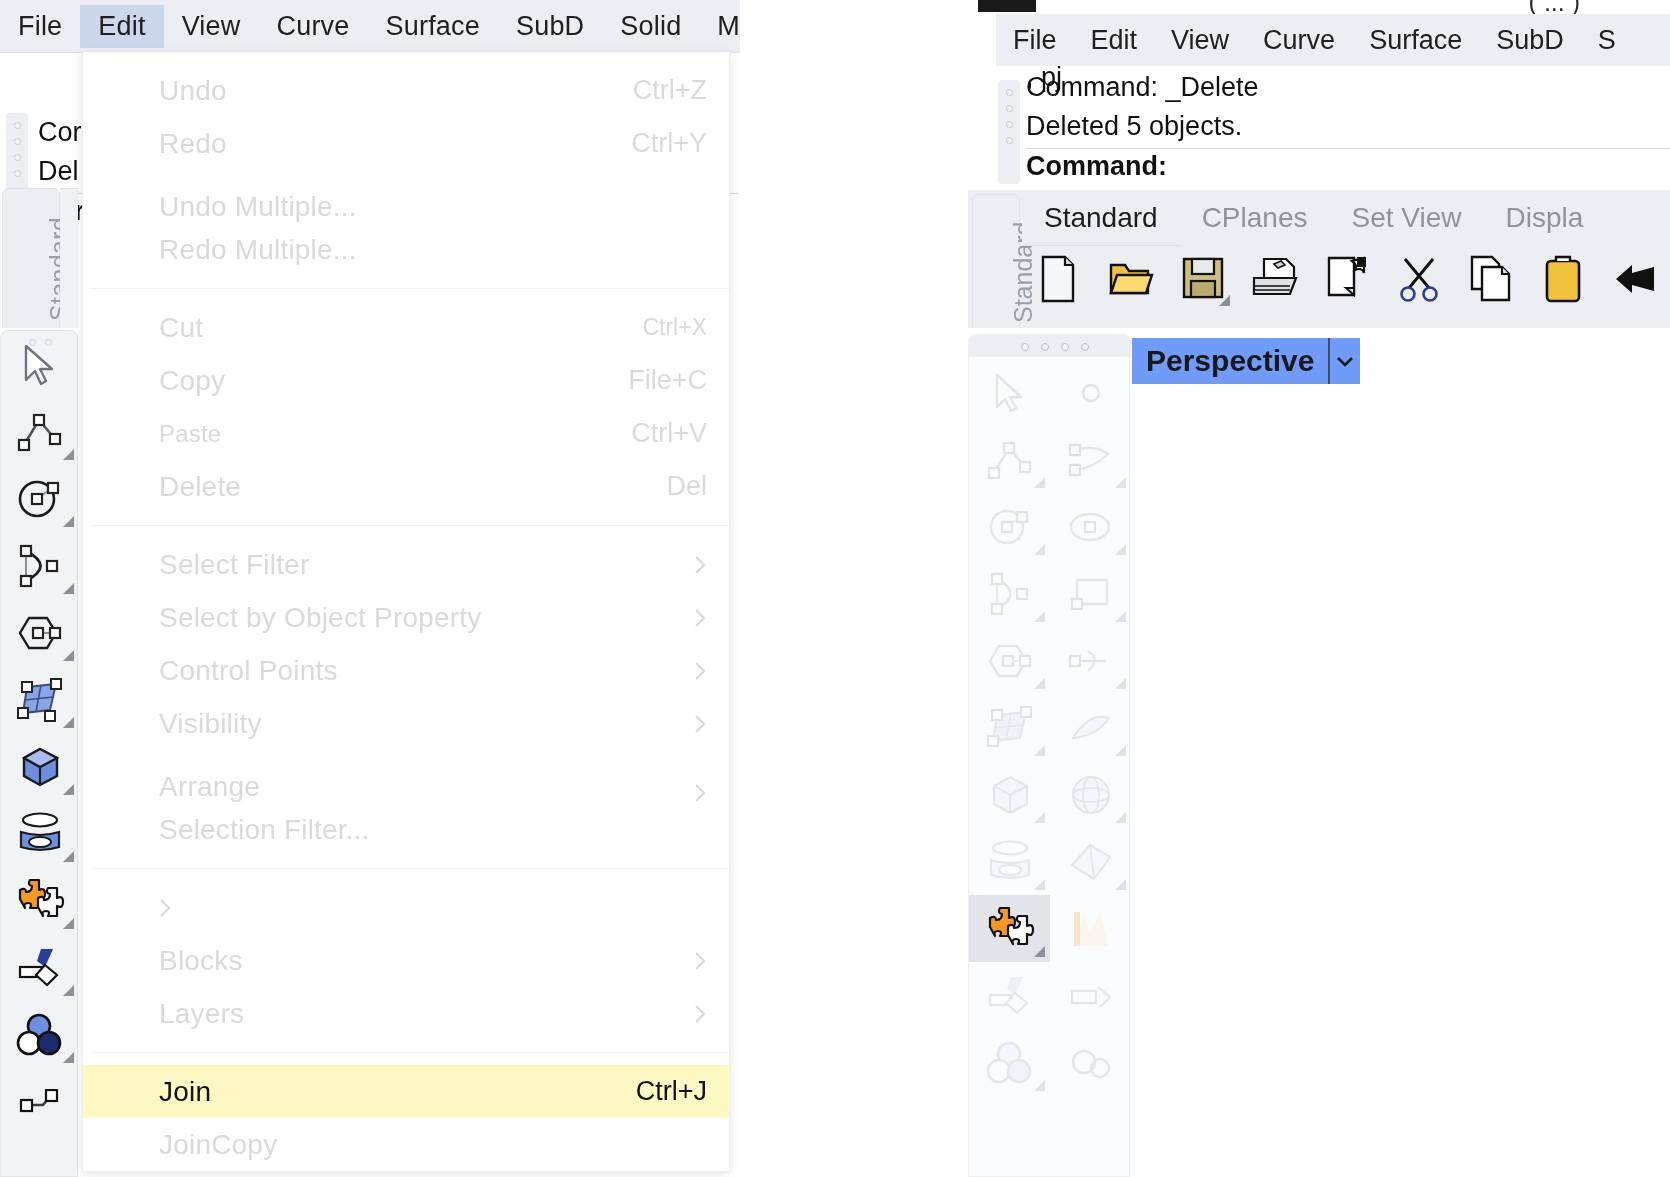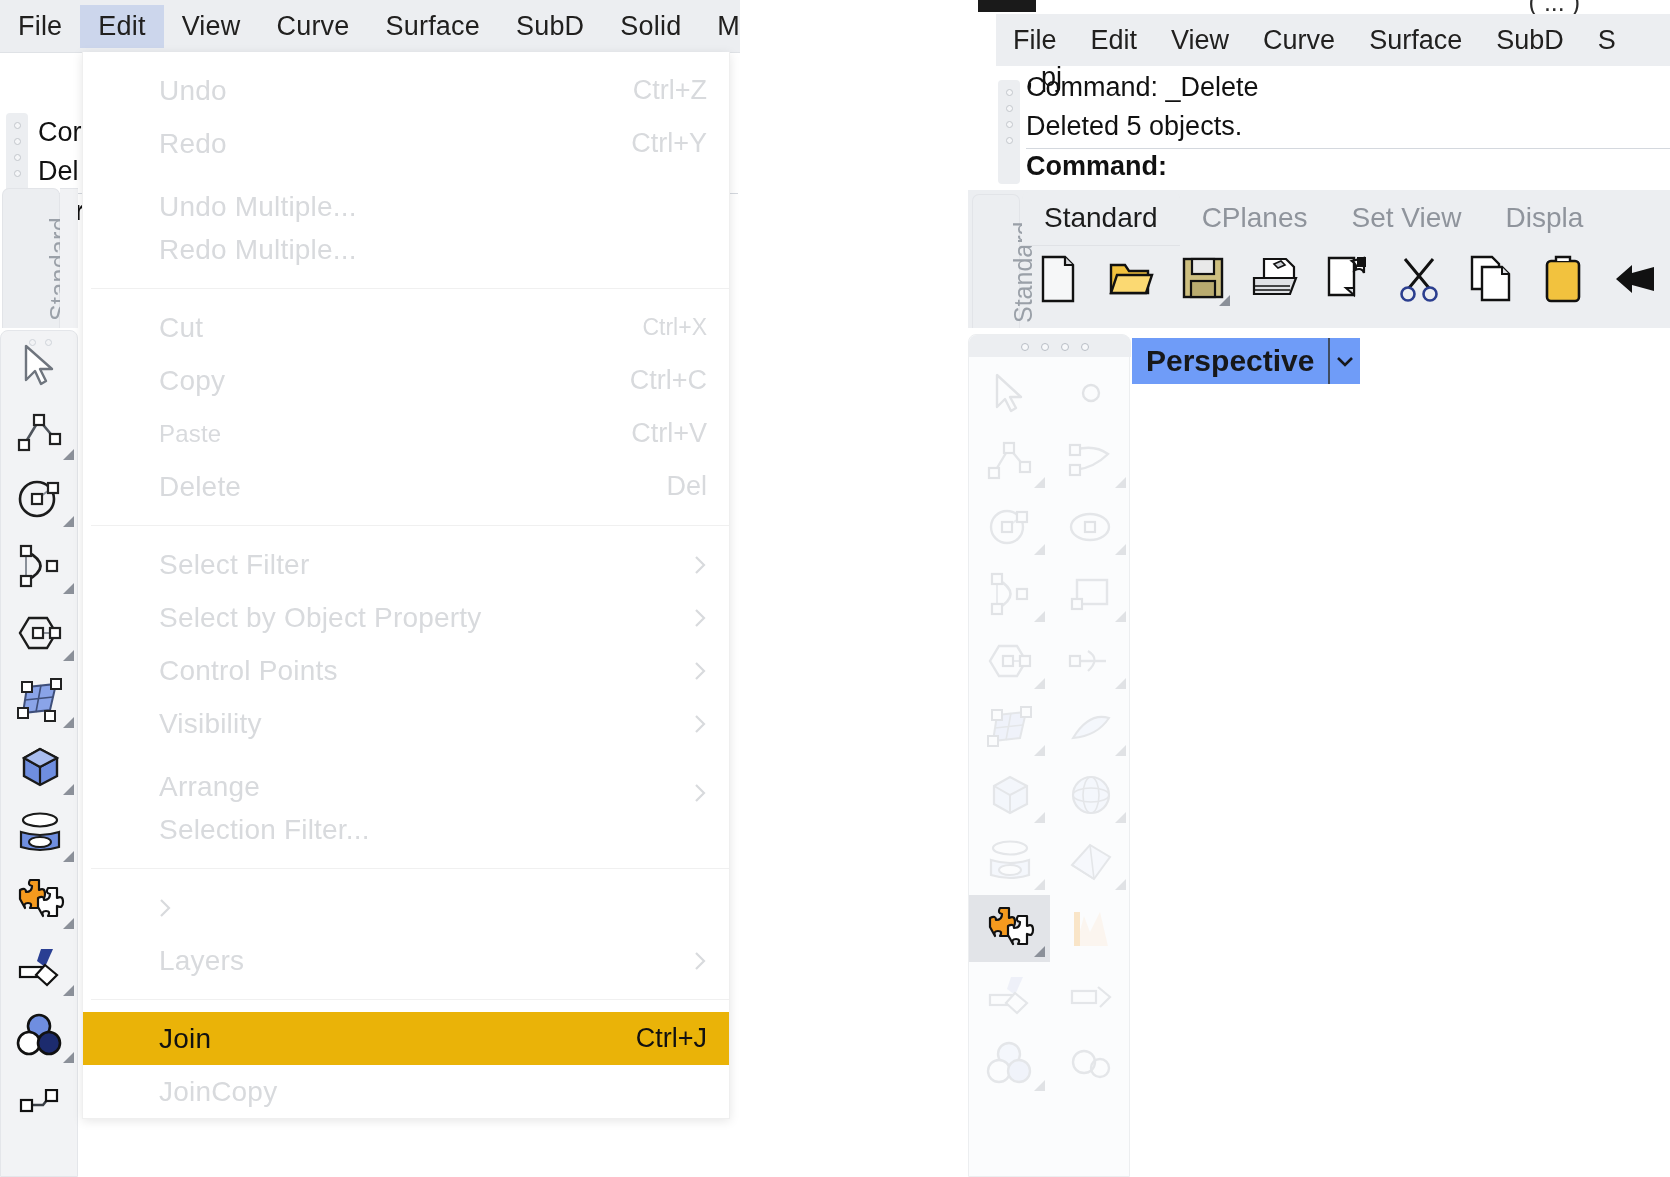--- a/index.html
+++ b/index.html
@@ -294,21 +294,21 @@
         <div style="position: relative; display: flex; align-items: center; height: 53px; padding: 0px 22px 0px 76px;">
           <div style="flex: 1 1 0%; font-size: 28px; letter-spacing: 0.2px; color: rgb(216, 218, 221);">Redo Multiple...</div>
         </div>
         <div style="height: 1px; background: rgb(240, 240, 240); margin: 12px 0px 12px 8px;"></div>
         <div style="position: relative; display: flex; align-items: center; height: 53px; padding: 0px 22px 0px 76px;">
           <div style="flex: 1 1 0%; font-size: 28px; letter-spacing: 0.2px; color: rgb(216, 218, 221);">Cut</div>
           <div style="font-size: 23px; color: rgb(216, 218, 221);">Ctrl+X</div>
         </div>
         <div style="position: relative; display: flex; align-items: center; height: 53px; padding: 0px 22px 0px 76px;">
           <div style="flex: 1 1 0%; font-size: 28px; letter-spacing: 0.2px; color: rgb(216, 218, 221);">Copy</div>
-          <div style="font-size: 27px; color: rgb(216, 218, 221);">Ctrl+C</div>
+          <div style="font-size: 27px; color: rgb(216, 218, 221);">File+C</div>
         </div>
         <div style="position: relative; display: flex; align-items: center; height: 53px; padding: 0px 22px 0px 76px;">
           <div style="flex: 1 1 0%; font-size: 24px; letter-spacing: 0.2px; color: rgb(216, 218, 221);">Paste</div>
           <div style="font-size: 27px; color: rgb(216, 218, 221);">Ctrl+V</div>
         </div>
         <div style="position: relative; display: flex; align-items: center; height: 53px; padding: 0px 22px 0px 76px;">
           <div style="flex: 1 1 0%; font-size: 28px; letter-spacing: 0.2px; color: rgb(216, 218, 221);">Delete</div>
           <div style="font-size: 27px; color: rgb(216, 218, 221);">Del</div>
         </div>
         <div style="height: 1px; background: rgb(240, 240, 240); margin: 12px 0px 12px 8px;"></div>
@@ -357,29 +357,37 @@
         </div>
         <div style="height: 1px; background: rgb(240, 240, 240); margin: 12px 0px 12px 8px;"></div>
         <div style="position: relative; display: flex; align-items: center; height: 53px; padding: 0px 22px 0px 76px;">
           <span>
             <svg width="13" height="20" viewBox="0 0 13 20">
               <path d="M2 2 L10 10 L2 18" fill="none" stroke="#d8dadd" stroke-width="2.2"></path>
             </svg>
           </span>
         </div>
         <div style="position: relative; display: flex; align-items: center; height: 53px; padding: 0px 22px 0px 76px;">
+          <div style="flex: 1 1 0%; font-size: 28px; letter-spacing: 0.2px; color: rgb(216, 218, 221);">Blocks</div>
+          <span>
+            <svg width="13" height="20" viewBox="0 0 13 20">
+              <path d="M2 2 L10 10 L2 18" fill="none" stroke="#d8dadd" stroke-width="2.2"></path>
+            </svg>
+          </span>
+        </div>
+        <div style="position: relative; display: flex; align-items: center; height: 53px; padding: 0px 22px 0px 76px;">
           <div style="flex: 1 1 0%; font-size: 28px; letter-spacing: 0.2px; color: rgb(216, 218, 221);">Layers</div>
           <span>
             <svg width="13" height="20" viewBox="0 0 13 20">
               <path d="M2 2 L10 10 L2 18" fill="none" stroke="#d8dadd" stroke-width="2.2"></path>
             </svg>
           </span>
         </div>
         <div style="height: 1px; background: rgb(240, 240, 240); margin: 12px 0px 12px 8px;"></div>
-        <div style="position: relative; display: flex; align-items: center; height: 53px; padding: 0px 22px 0px 76px; background: #eab308;">
+        <div style="position: relative; display: flex; align-items: center; height: 53px; padding: 0px 22px 0px 76px; background: #fef9c3;">
           <div style="flex: 1 1 0%; font-size: 28px; letter-spacing: 0.2px; color: rgb(17, 17, 17);">Join</div>
           <div style="font-size: 27px; color: rgb(17, 17, 17);">Ctrl+J</div>
         </div>
         <div style="position: relative; display: flex; align-items: center; height: 53px; padding: 0px 22px 0px 76px;">
           <div style="flex: 1 1 0%; font-size: 28px; letter-spacing: 0.2px; color: rgb(216, 218, 221);">JoinCopy</div>
         </div>
       </div>
   </div>
 
   <div class="gapfill"></div>

